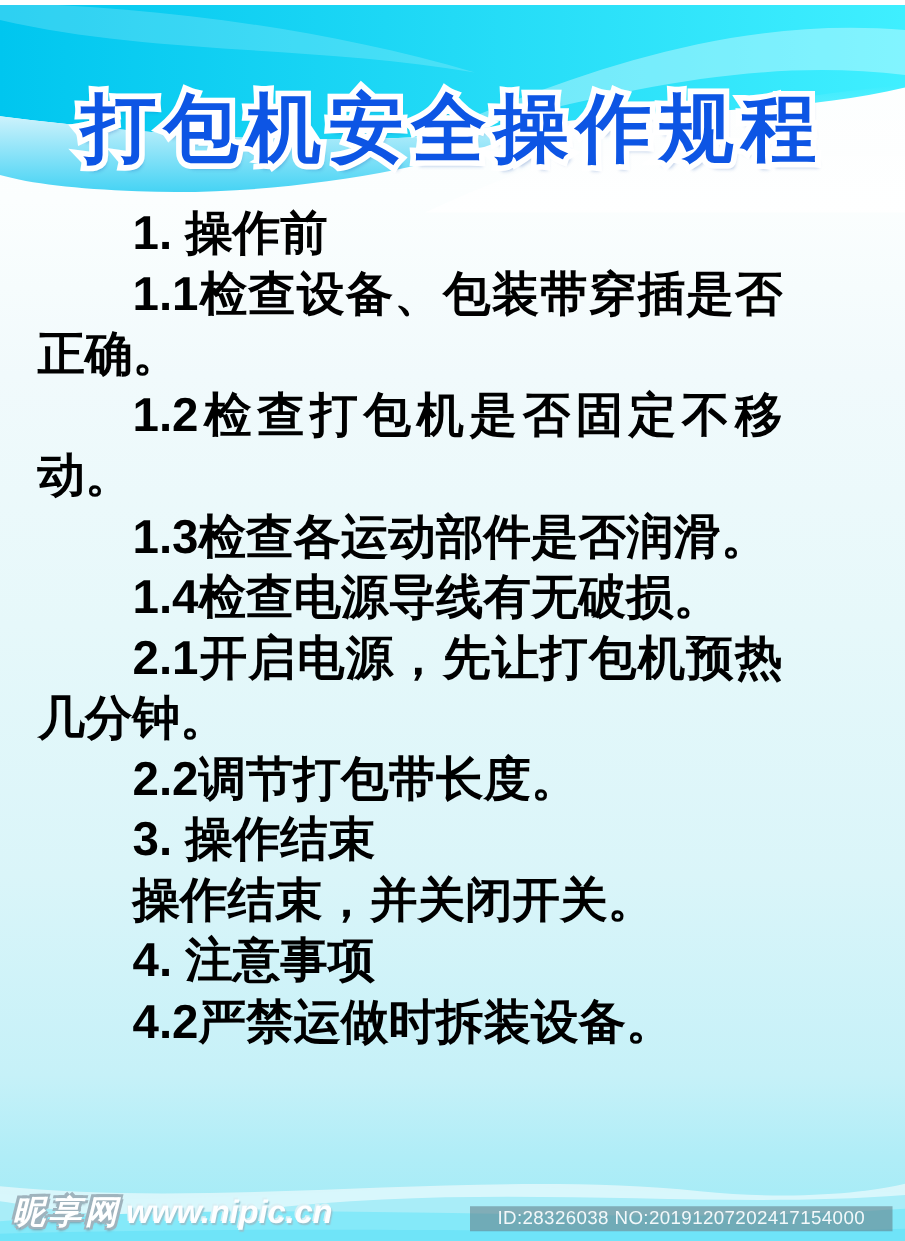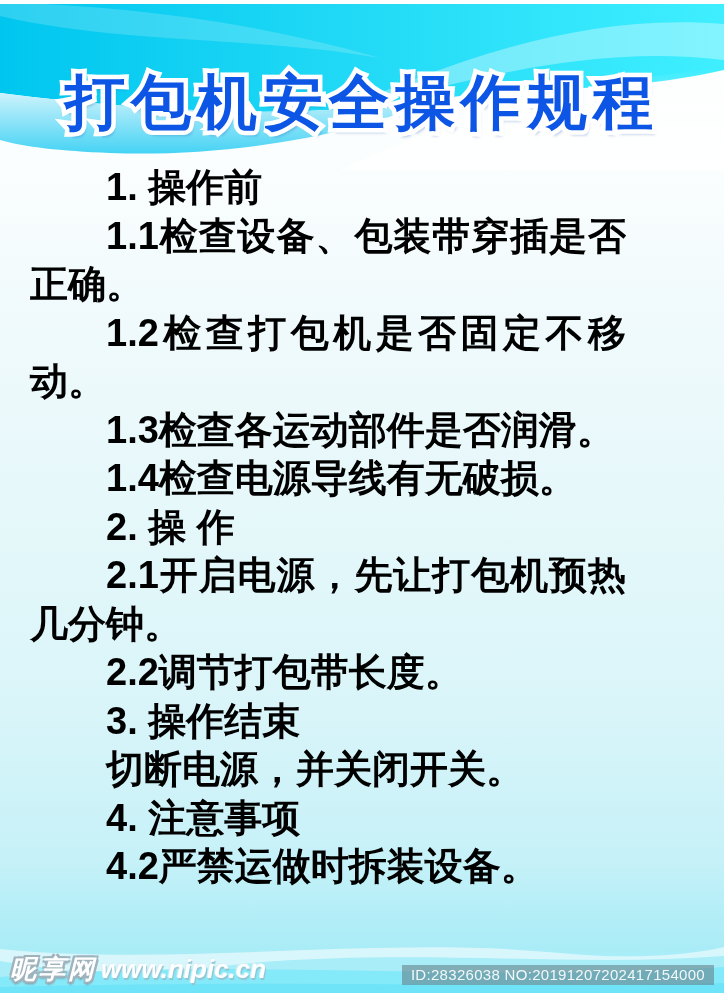--- a/index.html
+++ b/index.html
@@ -62,21 +62,21 @@
   .wm-url{
     font-size:26px;font-weight:bold;font-style:italic;
     color:#fdfeff;
     text-shadow:1px 2px 1px #93c3cf, -1px -1px 0 #d8f0f5;
   }
   .id-badge{
     position:absolute;right:10px;bottom:8px;
     background:rgba(96,120,130,0.55);
     color:#f2f8fa;
     font-size:15px;line-height:20px;
-    padding:0 9px;
+    padding:0 22px;
     letter-spacing:0.3px;
     white-space:nowrap;
   }
 </style>
 </head>
 <body>
 
 <div class="page">
 
   <svg class="header-art" width="724" height="235" viewBox="0 0 724 235" aria-hidden="true">
@@ -113,25 +113,24 @@
     <span class="stroke">打包机安全操作规程</span>
     <span class="fill">打包机安全操作规程</span>
   </div>
 
   <div class="content">
     <p>1. 操作前</p>
     <p>1.1检查设备、包装带穿插是否正确。</p>
     <p>1.2检查打包机是否固定不移动。</p>
     <p>1.3检查各运动部件是否润滑。</p>
     <p>1.4检查电源导线有无破损。</p>
-    <p>2. 操 作</p>
     <p>2.1开启电源，先让打包机预热几分钟。</p>
     <p>2.2调节打包带长度。</p>
     <p>3. 操作结束</p>
-    <p>切断电源，并关闭开关。</p>
+    <p>操作结束，并关闭开关。</p>
     <p>4. 注意事项</p>
     <p>4.2严禁运做时拆装设备。</p>
   </div>
 
   <svg class="footer-art" width="724" height="70" viewBox="0 0 70 70" preserveAspectRatio="none" aria-hidden="true">
   </svg>
   <svg class="footer-art" width="724" height="70" viewBox="0 0 724 70" aria-hidden="true">
 
     <path d="M0,32 C150,46 310,20 460,28 C570,34 660,24 724,32 L724,70 L0,70 Z" fill="#a9edf8"></path>
 

